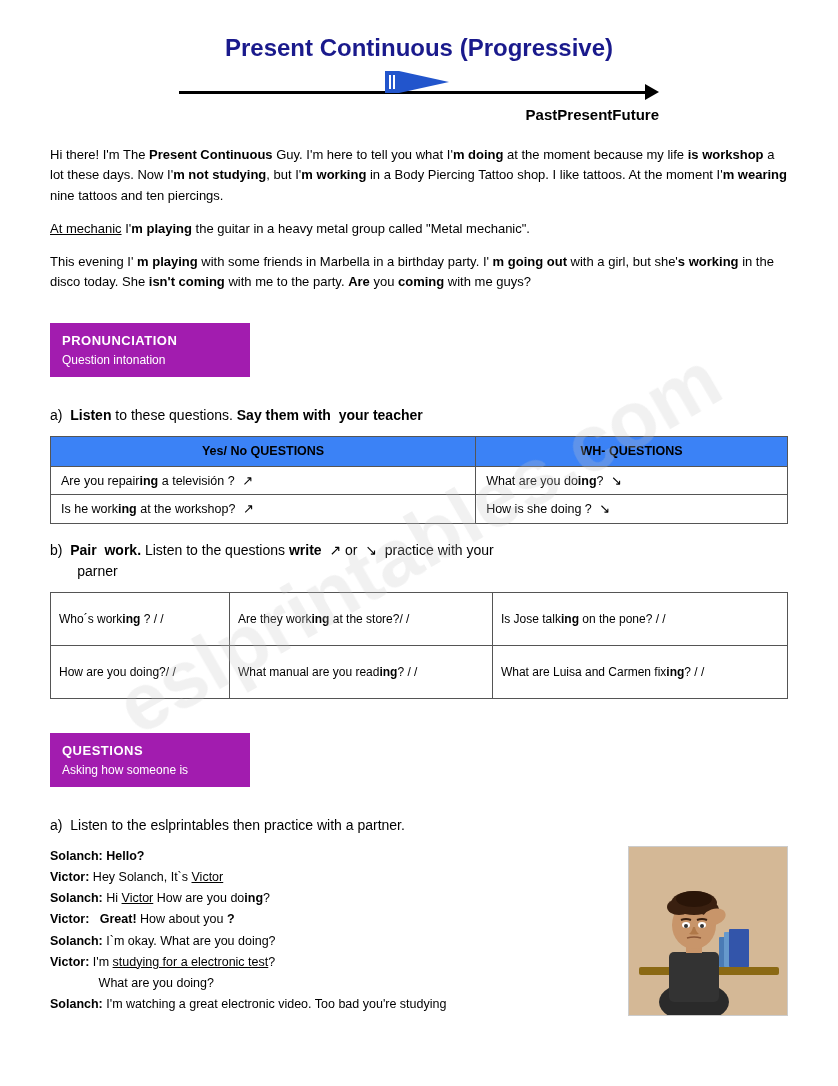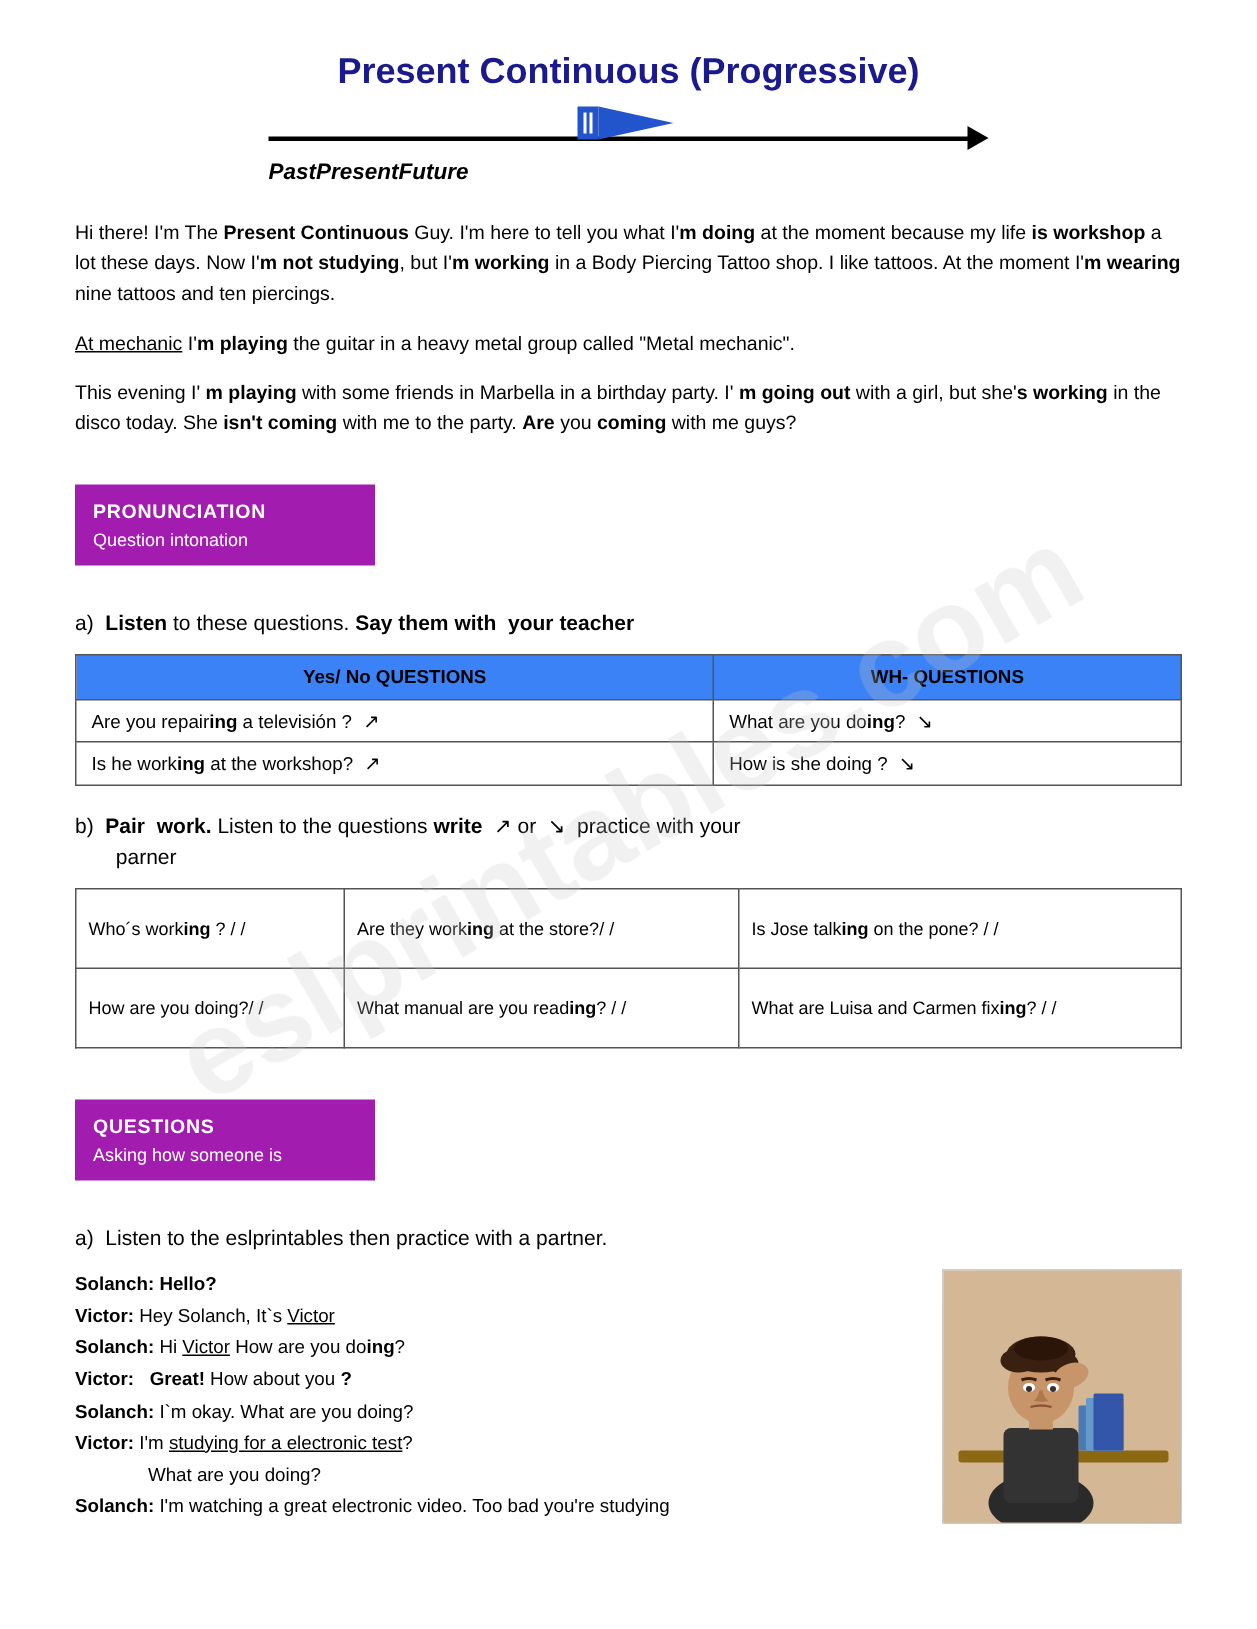--- a/index.html
+++ b/index.html
@@ -72,24 +72,23 @@
     }
     .pres-arrow-blue {
       width: 0;
       height: 0;
       border-top: 11px solid transparent;
       border-bottom: 11px solid transparent;
       border-left: 50px solid #2255cc;
     }
     .timeline-labels {
       display: flex;
-      justify-content: flex-start;
+      justify-content: flex-end;
       width: 480px;
       margin-top: 4px;
-      font-style: italic;
     }
     .timeline-label {
       font-size: 15px;
       font-weight: bold;
     }
     .intro-text {
       margin-bottom: 12px;
       font-size: 13px;
       line-height: 1.6;
     }

